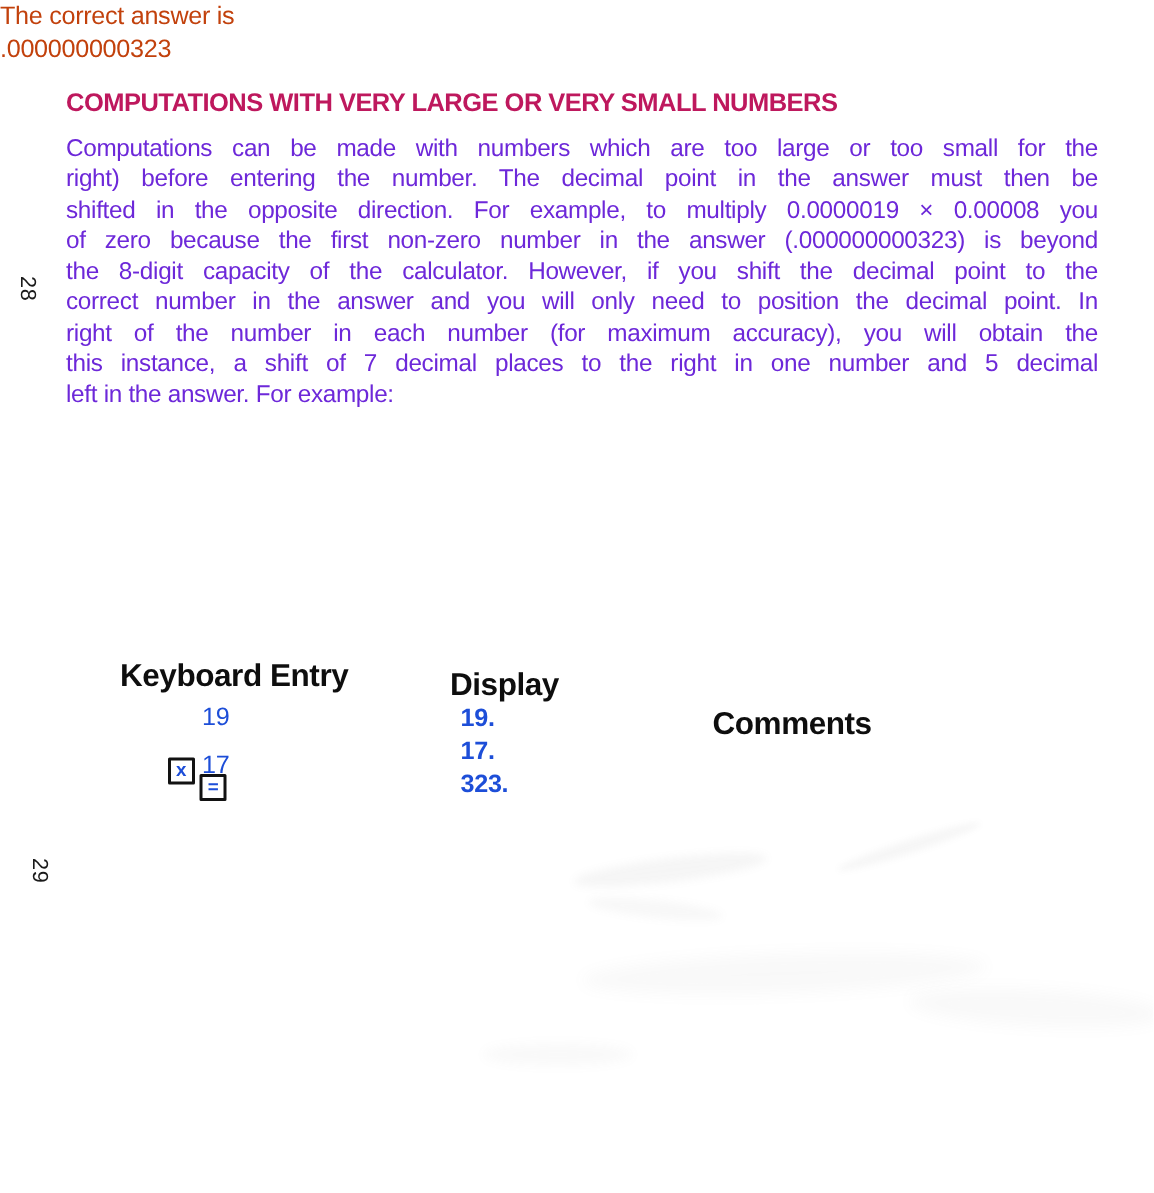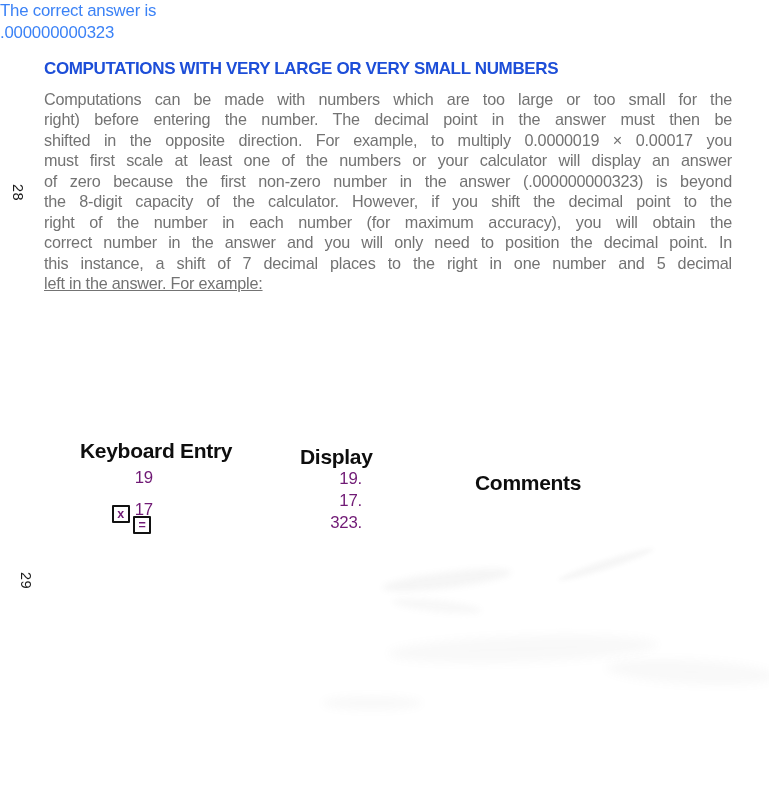--- a/index.html
+++ b/index.html
@@ -7,48 +7,48 @@
     position:relative;
     width:769px;height:795px;
     background:#ffffff;
     overflow:hidden;
     font-family:"Liberation Sans", sans-serif;
     color:#121212;
   }
   .heading{
     position:absolute;left:44px;top:58px;margin:0;
     font-size:17px;font-weight:bold;letter-spacing:-0.35px;
-    line-height:22px;white-space:nowrap;color:#1d4ed8;
+    line-height:22px;white-space:nowrap;color:#be185d;
   }
   .para{
     position:absolute;left:44px;top:89px;width:688px;
-    font-size:16.2px;letter-spacing:-0.2px;line-height:20.45px;color:#737373;
+    font-size:16.2px;letter-spacing:-0.2px;line-height:20.45px;color:#6d28d9;
   }
   .pline{text-align:justify;text-align-last:justify;}
-  .pline.last{text-align:left;text-align-last:left;text-decoration:underline;}
+  .pline.last{text-align:left;text-align-last:left;}
   .th{
     position:absolute;font-size:21px;font-weight:bold;
     letter-spacing:-0.3px;line-height:20px;white-space:nowrap;color:#0e0e0e;
   }
   .th-entry{left:80px;top:441px;}
   .th-display{left:300px;top:447px;text-align:center;}
   .th-comments{left:475px;top:441px;margin-top:32px;}
   .cell{
     position:absolute;font-size:16.8px;letter-spacing:-0.2px;
-    line-height:20px;white-space:nowrap;color:#701a75;
+    line-height:20px;white-space:nowrap;color:#1d4ed8;
   }
   .entry-cell{left:80px;width:73px;text-align:right;}
   .entry-r1{top:468px;}
   .entry-r2{top:500px;}
   .entry-r3{top:511px;text-align:right;padding-right:2px;}
-  .disp-cell{left:292px;width:70px;text-align:right;}
+  .disp-cell{left:307px;width:70px;text-align:left;font-weight:bold;}
   .disp-r1{top:469px;}
   .disp-r2{top:491px;}
   .disp-r3{top:513px;}
-  .comment-cell{left:474px;top:512px;font-size:16.8px;letter-spacing:-0.2px;line-height:22.4px;white-space:nowrap;color:#3b82f6;}
+  .comment-cell{left:474px;top:512px;font-size:16.8px;letter-spacing:-0.2px;line-height:22.4px;white-space:nowrap;color:#c2410c;}
   .keybox{
     display:inline-block;box-sizing:border-box;
     width:18px;height:18px;border:2px solid #121212;border-radius:1px;
     font-size:12.5px;font-weight:bold;line-height:14px;text-align:center;
     vertical-align:-2.5px;margin-right:5px;
   }
   .keybox span{display:inline-block;transform:translateY(-0.5px);}
   .eq-box{margin-right:2px;}
   .side-num{
     position:absolute;font-size:14.5px;letter-spacing:0.5px;color:#1a1a1a;
@@ -70,26 +70,25 @@
 <div class="page">
 
   <div class="side-num side-28">28</div>
   <div class="side-num side-29">29</div>
 
   <h1 class="heading">COMPUTATIONS WITH VERY LARGE OR VERY SMALL NUMBERS</h1>
 
   <div class="para">
       <div class="pline">Computations can be made with numbers which are too large or too small for the</div>
       <div class="pline">right) before entering the number. The decimal point in the answer must then be</div>
-      <div class="pline">shifted in the opposite direction. For example, to multiply 0.0000019 × 0.00017 you</div>
-      <div class="pline">must first scale at least one of the numbers or your calculator will display an answer</div>
+      <div class="pline">shifted in the opposite direction. For example, to multiply 0.0000019 × 0.00008 you</div>
       <div class="pline">of zero because the first non-zero number in the answer (.000000000323) is beyond</div>
       <div class="pline">the 8-digit capacity of the calculator. However, if you shift the decimal point to the</div>
+      <div class="pline">correct number in the answer and you will only need to position the decimal point. In</div>
       <div class="pline">right of the number in each number (for maximum accuracy), you will obtain the</div>
-      <div class="pline">correct number in the answer and you will only need to position the decimal point. In</div>
       <div class="pline">this instance, a shift of 7 decimal places to the right in one number and 5 decimal</div>
       <div class="pline last">left in the answer. For example:</div>
     </div>
 
   <div class="th th-entry">Keyboard Entry</div>
   <div class="th th-display">Display</div>
   <div class="th th-comments">Comments</div>
 
   <div class="cell entry-cell entry-r1">19</div>
   <div class="cell disp-cell disp-r1">19.</div>

